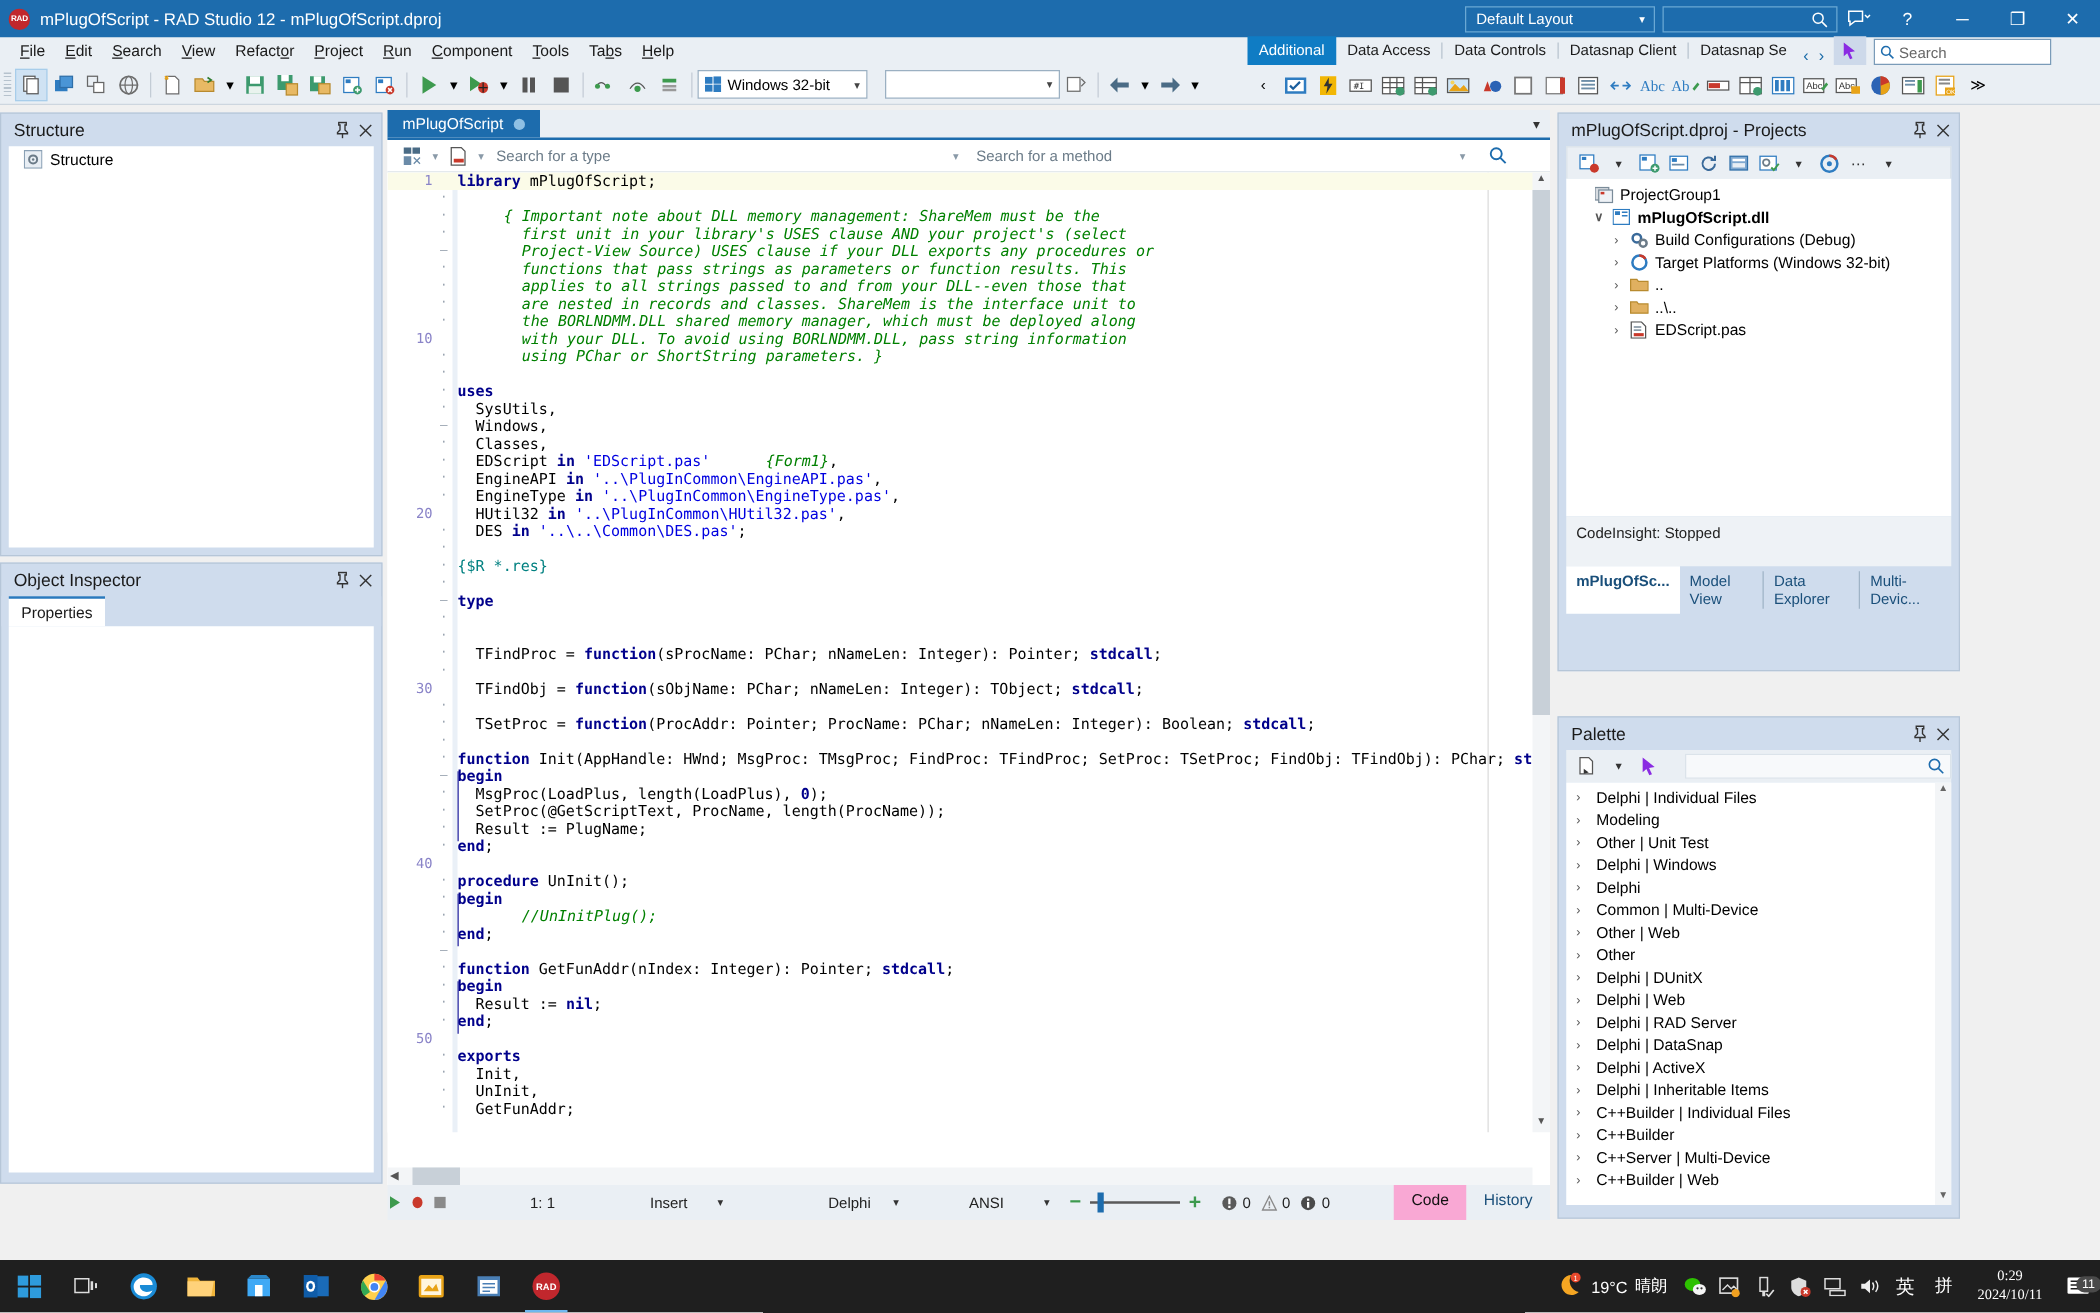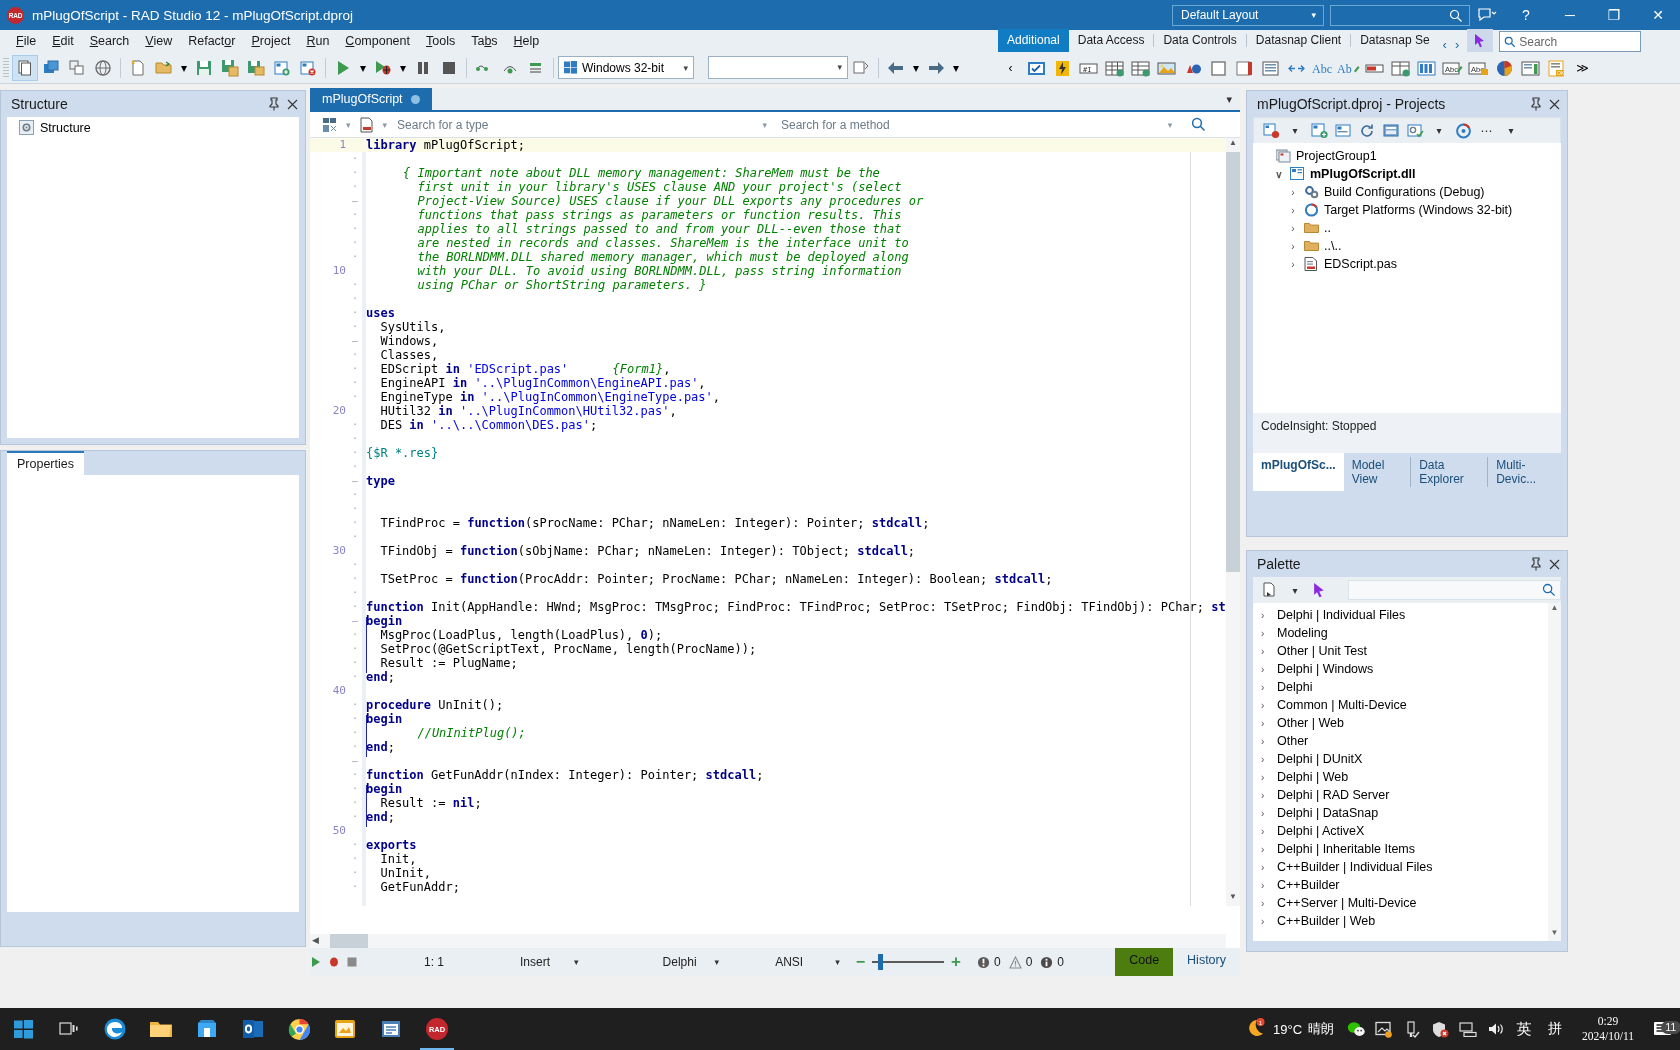--- a/index.html
+++ b/index.html
@@ -153,39 +153,39 @@
                background: #eaeff4; display: flex; align-items: center; font-size: 12px; color: #222; }
   .st-run { width: 18px; text-align: center; }
   .st-cell { padding: 0 8px; }
   .st-drop { font-size: 9px; color: #333; }
   .zoom-slider { display: flex; align-items: center; gap: 0; }
   .zs-track { width: 72px; height: 2px; background: #5a5a5a; position: relative; }
   .zs-thumb { position: absolute; left: 6px; top: -7px; width: 5px; height: 16px; background: #1d6cad; }
   .st-count { display: flex; align-items: center; gap: 4px; padding: 0 4px; }
   .code-hist { position: absolute; right: 0; top: 0; height: 28px; display: flex; align-items: stretch; }
   .ch-tab { padding: 5px 14px 0 14px; font-size: 12.5px; color: #1a4f7a; }
-  .ch-tab.active { background: #4d7c0f; color: #111; }
+  .ch-tab.active { background: #f9a8d4; color: #111; }
 
   
   .panel-proj { position: absolute; left: 1246px; top: 90px; width: 322px; height: 447px;
                 background: #cfdced; border: 1px solid #b6c6d8; }
   .proj-toolbar { height: 26px; background: #eaeff4; display: flex; align-items: center; gap: 2px; padding-left: 6px;
                   margin: 0 6px; border: 1px solid #dbe3ea; border-bottom: none; }
   .pt-ico { width: 22px; height: 22px; display: flex; align-items: center; justify-content: center; }
   .proj-tree { background: #fff; margin: 0 6px; height: 270px; padding-top: 4px; }
   .pt-row { display: flex; align-items: center; gap: 5px; font-size: 12.5px; padding: 2px 0 2px 6px; }
   .pt-row .exp { width: 12px; color: #555; font-size: 10px; text-align: center; }
   .pt-row.bold { font-weight: bold; }
   .ci-status { margin: 0 6px; background: #eef2f6; font-size: 12px; padding: 6px 8px; color: #222; height: 40px; }
   .proj-tabs { display: flex; margin: 0 6px; align-items: stretch; font-size: 12px; }
   .ptab { padding: 5px 8px; color: #1a4f7a; }
   .ptab.active { background: #fff; color: #1a4f7a; font-weight: bold; }
   .ptab-sep { width: 1px; background: #9fb3c6; margin: 4px 0; }
 
-  .panel-palette { position: absolute; left: 1246px; top: 550px; width: 322px; height: 402px;
+  .panel-palette { position: absolute; left: 1246px; top: 573px; width: 322px; height: 402px;
                    background: #cfdced; border: 1px solid #b6c6d8; }
   .pal-toolbar { height: 26px; background: #eaeff4; display: flex; align-items: center; gap: 3px; padding-left: 6px;
                  margin: 0 6px; }
   .pal-search { flex: 1; height: 20px; background: #f7f9fb; border: 1px solid #dbe3ea; margin-left: 14px; position: relative; }
   .pal-list { background: #fff; margin: 0 6px 6px 6px; height: 338px; overflow: hidden; position: relative; }
   .pal-row { display: flex; align-items: center; gap: 6px; font-size: 12.5px; padding: 2px 0 2px 8px; }
   .pal-row .exp { color: #555; font-size: 10px; width: 10px; }
   .pal-scroll { position: absolute; right: 0; top: 0; width: 13px; height: 100%; background: #f3f5f7; }
   .pal-scroll .ar { width: 13px; height: 13px; text-align: center; font-size: 8px; color: #666; }
 
@@ -617,20 +617,35 @@
               <circle cx="7.5" cy="7.5" r="3.2" fill="none" stroke="#6b7b88" stroke-width="1.6"></circle>
               <circle cx="7.5" cy="7.5" r="1" fill="#6b7b88"></circle>
             </svg>
         </span>
         <span>Structure</span>
       </div>
     </div>
   </div>
 
   <div class="panel-oi">
+    <div class="panel-head">
+      <div class="panel-title">Object Inspector</div>
+      <div class="panel-ico">
+        <svg width="12" height="14" viewBox="0 0 12 14">
+            <path d="M3 1h6v2H8v4l2 2v1H2V9l2-2V3H3z" fill="none" stroke="#333" stroke-width="1.1"></path>
+            <line x1="6" y1="10" x2="6" y2="13.5" stroke="#333" stroke-width="1.1"></line>
+          </svg>
+      </div>
+      <div class="panel-ico">
+        <svg width="11" height="11" viewBox="0 0 11 11">
+            <line x1="1" y1="1" x2="10" y2="10" stroke="#333" stroke-width="1.1"></line>
+            <line x1="10" y1="1" x2="1" y2="10" stroke="#333" stroke-width="1.1"></line>
+          </svg>
+      </div>
+    </div>
     <div class="oi-tabs">
       <div class="oi-tab">Properties</div>
     </div>
     <div class="oi-white"></div>
   </div>
 
   <div class="editor-wrap">
     <div class="ed-tabbar">
       <div class="ed-tab">
         <span>mPlugOfScript</span>

